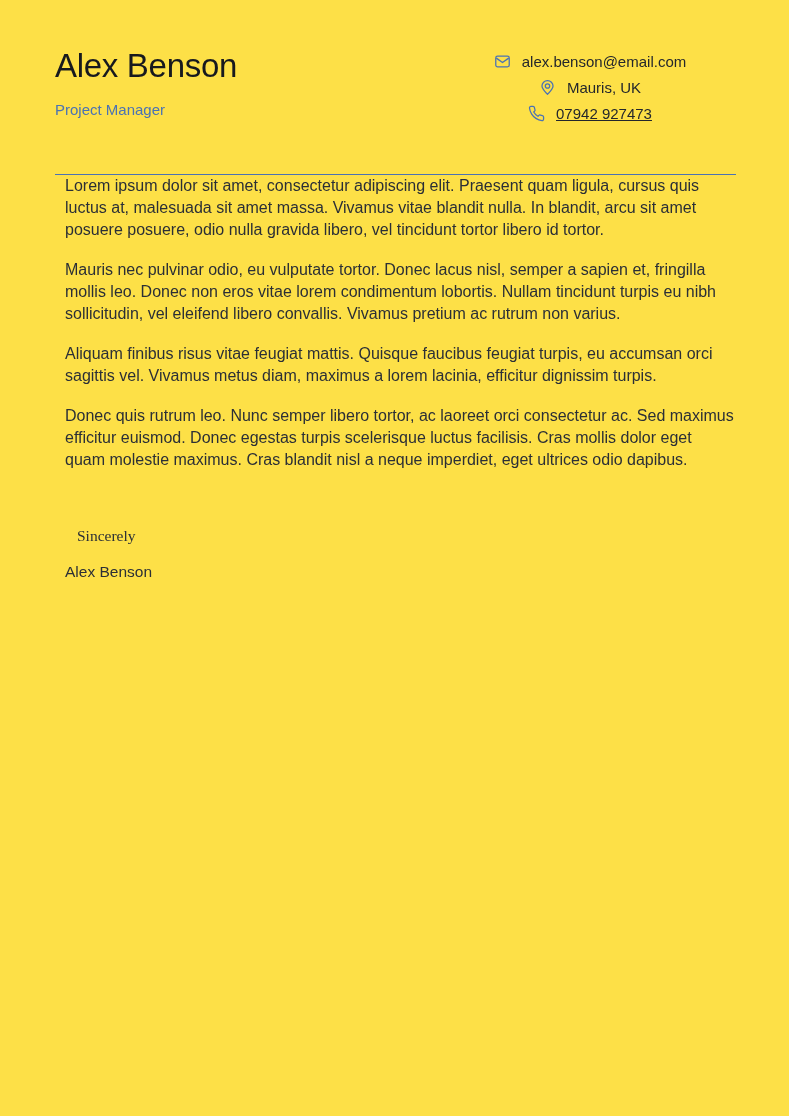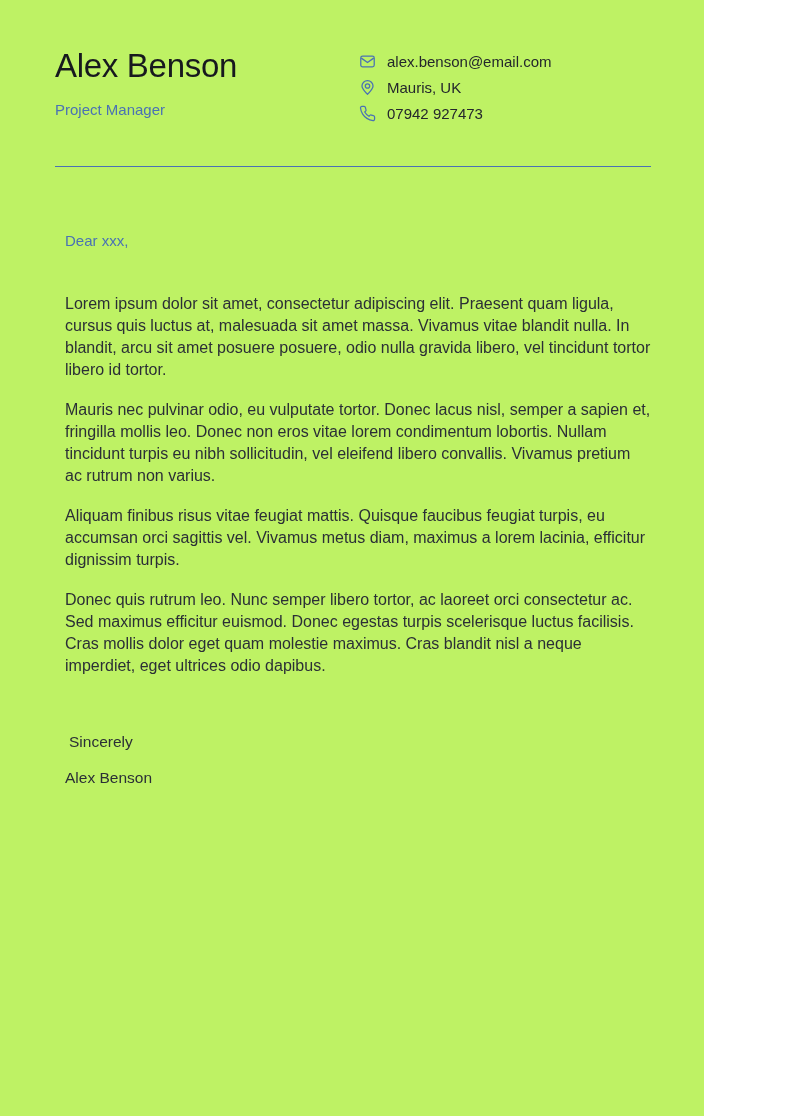--- a/index.html
+++ b/index.html
@@ -11,23 +11,23 @@
   * { box-sizing: border-box; }
   html, body { margin: 0; padding: 0; }
   body {
     width: 789px;
     height: 1116px;
     background: #ffffff;
     font-family: "Liberation Sans", sans-serif;
     color: var(--body-text);
   }
   .page {
-    width: 704px;
+    width: 789px;
     height: 1116px;
-    background: #bef264;
+    background: #fde047;
     padding: 48px 53px 0 55px;
     overflow: hidden;
   }
   .letter-header {
     display: flex;
     justify-content: space-between;
     align-items: flex-start;
   }
   .author-name {
     margin: 0;
@@ -49,22 +49,23 @@
     flex-shrink: 0;
   }
   .contact-row {
     display: flex;
     align-items: center;
     gap: 11px;
     margin-bottom: 9px;
     font-size: 15px;
     line-height: 17px;
     color: var(--contact-text);
+    justify-content: center;
   }
-  .contact-row:last-child { margin-bottom: 0; }
+  .contact-row:last-child { margin-bottom: 8px; text-decoration: underline; }
   .contact-icon {
     width: 17px;
     height: 17px;
     display: inline-flex;
     flex-shrink: 0;
   }
   .contact-icon svg {
     width: 17px;
     height: 17px;
     stroke: var(--accent);
@@ -87,24 +88,25 @@
     line-height: 18px;
     color: var(--accent);
   }
   .letter-body p.para {
     margin: 0 0 18px 0;
     font-size: 16px;
     line-height: 22px;
     color: var(--body-text);
   }
   .closing {
-    margin: 54px 0 0 4px;
+    margin: 54px 0 0 12px;
     font-size: 15.5px;
     line-height: 22px;
     color: var(--body-text);
+    font-family: Liberation Serif, serif;
   }
   .signature {
     margin: 14px 0 0 0;
     font-size: 15.5px;
     line-height: 22px;
     color: var(--body-text);
   }
 </style>
 </head>
 <body>
@@ -145,21 +147,20 @@
           </svg>
         </span>
         <span>07942 927473</span>
       </div>
     </div>
   </header>
 
   <hr class="divider">
 
   <main class="letter-body">
-    <p class="salutation">Dear xxx,</p>
     <p class="para">Lorem ipsum dolor sit amet, consectetur adipiscing elit. Praesent quam ligula, cursus quis luctus at, malesuada sit amet massa. Vivamus vitae blandit nulla. In blandit, arcu sit amet posuere posuere, odio nulla gravida libero, vel tincidunt tortor libero id tortor.</p>
     <p class="para">Mauris nec pulvinar odio, eu vulputate tortor. Donec lacus nisl, semper a sapien et, fringilla mollis leo. Donec non eros vitae lorem condimentum lobortis. Nullam tincidunt turpis eu nibh sollicitudin, vel eleifend libero convallis. Vivamus pretium ac rutrum non varius.</p>
     <p class="para">Aliquam finibus risus vitae feugiat mattis. Quisque faucibus feugiat turpis, eu accumsan orci sagittis vel. Vivamus metus diam, maximus a lorem lacinia, efficitur dignissim turpis.</p>
     <p class="para">Donec quis rutrum leo. Nunc semper libero tortor, ac laoreet orci consectetur ac. Sed maximus efficitur euismod. Donec egestas turpis scelerisque luctus facilisis. Cras mollis dolor eget quam molestie maximus. Cras blandit nisl a neque imperdiet, eget ultrices odio dapibus.</p>
     <p class="closing">Sincerely</p>
     <p class="signature">Alex Benson</p>
   </main>
 
 </div>
 

